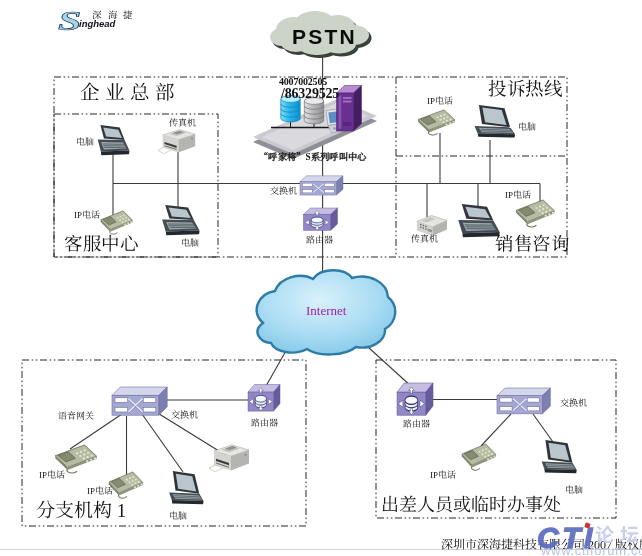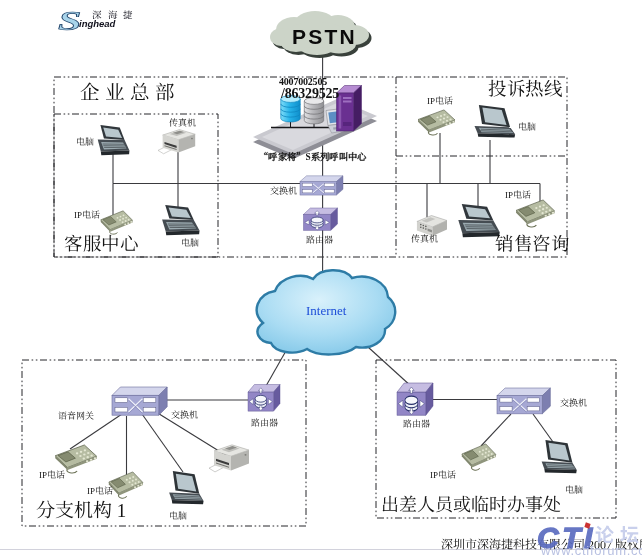--- a/index.html
+++ b/index.html
@@ -10,21 +10,21 @@
   .cj { width:1em; height:1em; display:inline-block; vertical-align:-0.12em;
         fill:currentColor; overflow:visible; }
   .bold .cj { stroke:currentColor; stroke-width:6px; }
   .ls-hq .cj { margin-right:5.6px; }
   #logo-cn .cj { margin-right:6.2px; }
   .bold span { font-weight:bold; }
   .num { font-weight:bold; letter-spacing:-0.2px; }
   #pstn-label { position:absolute; left:292px; top:24.5px; font-size:21px; font-weight:bold;
                 font-family:"Liberation Sans","DejaVu Sans",sans-serif; letter-spacing:2.2px;
                 color:#0a0a0a; }
-  #internet-label { position:absolute; left:306px; top:303px; font-size:13px; color:#1d4ed8; }
+  #internet-label { position:absolute; left:306px; top:303px; font-size:13px; color:#a21caf; }
   #logo-cn { position:absolute; left:92px; top:10px; font-size:9.5px; color:#15151f;
              }
   #wm-cti { position:absolute; left:537px; top:520.5px; font-size:30px; font-weight:bold;
             font-style:italic; color:#5b6cc0; opacity:0.92; -webkit-text-stroke:1.3px #5b6cc0;
             font-family:"Liberation Sans","DejaVu Sans",sans-serif; letter-spacing:3.5px; }
   #wm-forum { position:absolute; left:595px; top:524.5px; font-size:19px; color:#c9d0ec; white-space:nowrap; }
   #wm-forum .cj { margin-right:6px; }
   #wm-url { position:absolute; white-space:nowrap; left:541px; top:543px; font-size:13px; letter-spacing:0.7px; color:#b9c1e2;
             font-family:"Liberation Sans","DejaVu Sans",sans-serif; }
   #wm-dot { position:absolute; left:585px; top:523px; width:5px; height:5px;

